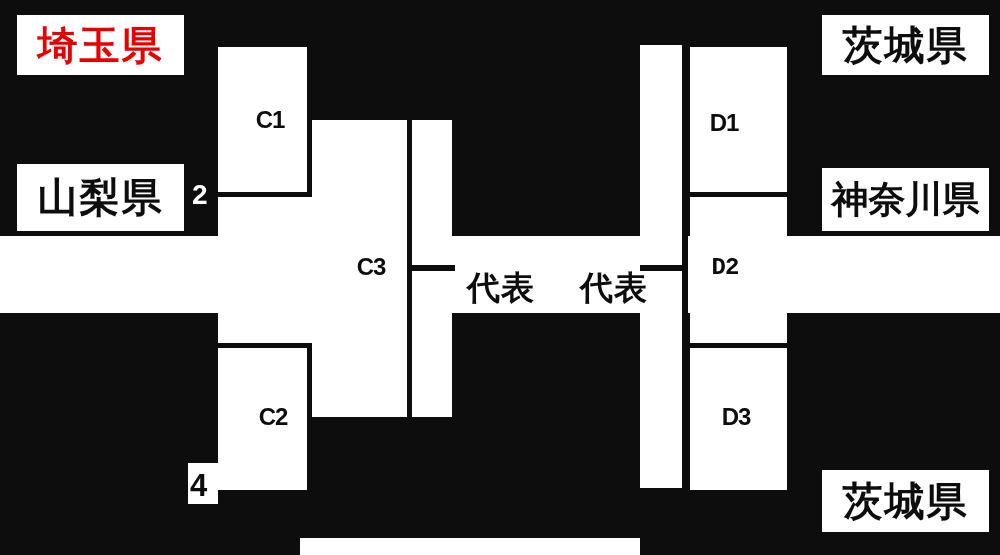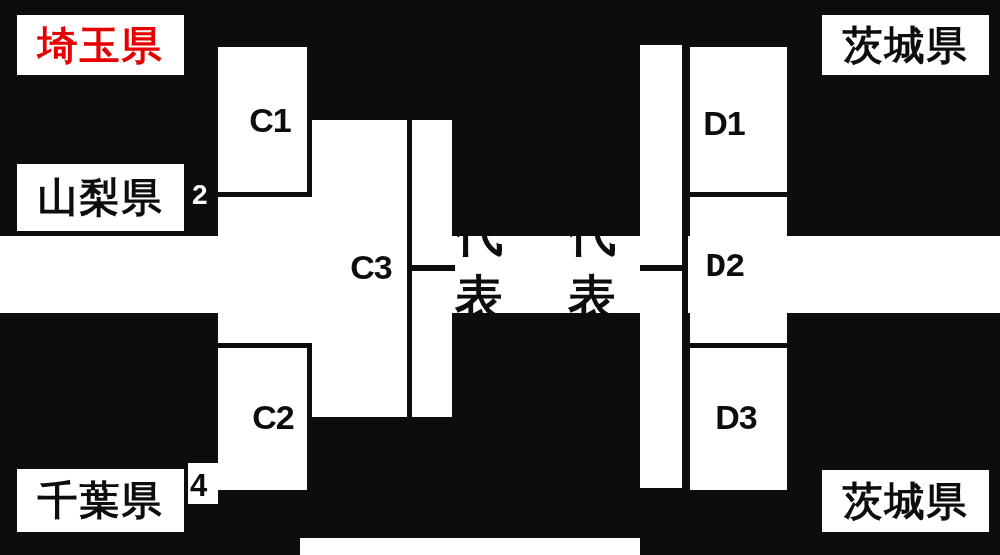--- a/index.html
+++ b/index.html
@@ -13,26 +13,26 @@
   .white{background:#ffffff;}
   .blk{background:#0d0d0d;}
   .pref-box{
     position:absolute;width:177px;box-sizing:border-box;
     background:#ffffff;border:5px solid #0d0d0d;
     display:flex;align-items:center;justify-content:center;
     font-size:40px;letter-spacing:2px;white-space:nowrap;
   }
   .pref-box.four{font-size:37px;letter-spacing:0;}
   .match-label{
-    position:absolute;font-size:34px;letter-spacing:-1px;
+    position:absolute;font-size:24px;letter-spacing:-1px;
     display:flex;align-items:center;justify-content:center;
   }
   .rep-label{
-    position:absolute;font-size:48px;letter-spacing:1px;
-    display:flex;align-items:center;justify-content:center;
+    position:absolute;font-size:33px;letter-spacing:1px;
+    display:flex;align-items:center;justify-content:center;margin-top:22px;
   }
   .seed{position:absolute;font-size:28px;line-height:1;}
 </style>
 </head>
 <body>
 
 <div id="stage">
 
   <div class="abs white" style="left:0;top:236px;width:1000px;height:77px;"></div>
 
@@ -52,23 +52,23 @@
   <div class="abs white" style="left:640px;top:45px;width:42px;height:443px;"></div>
   <div class="abs white" style="left:690px;top:47px;width:97px;height:443px;"></div>
 
   <div class="abs blk" style="left:682px;top:45px;width:6px;height:443px;"></div>
   <div class="abs blk" style="left:690px;top:192px;width:97px;height:5px;"></div>
   <div class="abs blk" style="left:690px;top:343px;width:97px;height:5px;"></div>
   <div class="abs blk" style="left:640px;top:265px;width:42px;height:6px;"></div>
 
   <div class="pref-box" style="left:12px;top:159px;height:77px;">山梨県</div>
   <div class="pref-box" style="left:12px;top:10px;height:70px;color:#e60000;">埼玉県</div>
-  <div class="pref-box" style="left:12px;top:464px;height:73px;">千葉県</div>
 
   <div class="pref-box" style="left:817px;top:10px;height:70px;">茨城県</div>
+  <div class="pref-box four" style="left:817px;top:163px;height:73px;">神奈川県</div>
   <div class="pref-box" style="left:817px;top:465px;height:72px;">茨城県</div>
 
   <div class="match-label" style="left:248px;top:103px;width:44px;height:34px;">C1</div>
   <div class="match-label" style="left:251px;top:400px;width:44px;height:34px;text-align:right;">C2</div>
   <div class="match-label" style="left:349px;top:250px;width:44px;height:34px;">C3</div>
   <div class="match-label" style="left:702px;top:106px;width:44px;height:34px;text-align:center;">D1</div>
   <div class="match-label" style="left:703px;top:250px;width:44px;height:34px;font-family:Liberation Mono, monospace;">D2</div>
   <div class="match-label" style="left:704px;top:400px;width:44px;height:34px;margin-left:10px;">D3</div>
 
   <div class="rep-label" style="left:455px;top:243px;width:92px;height:46px;">代表</div>

